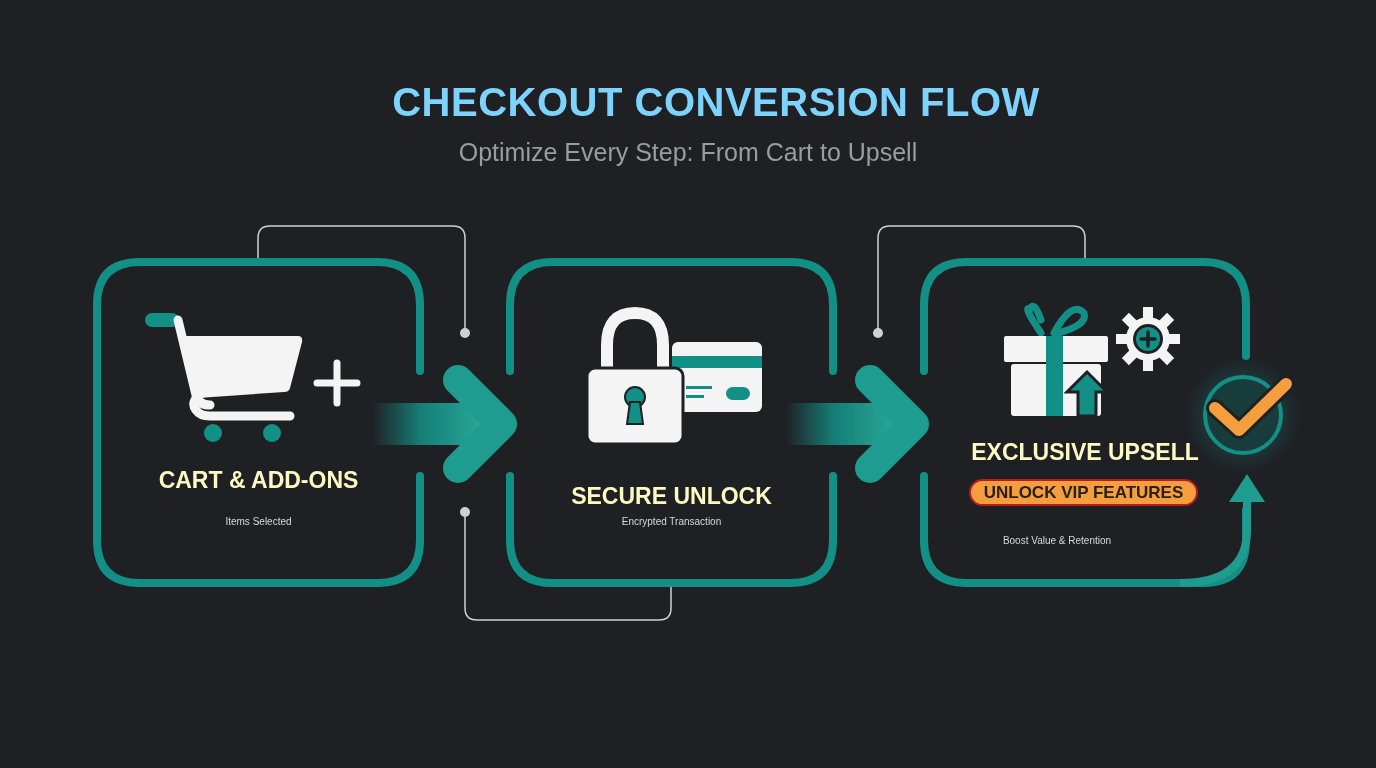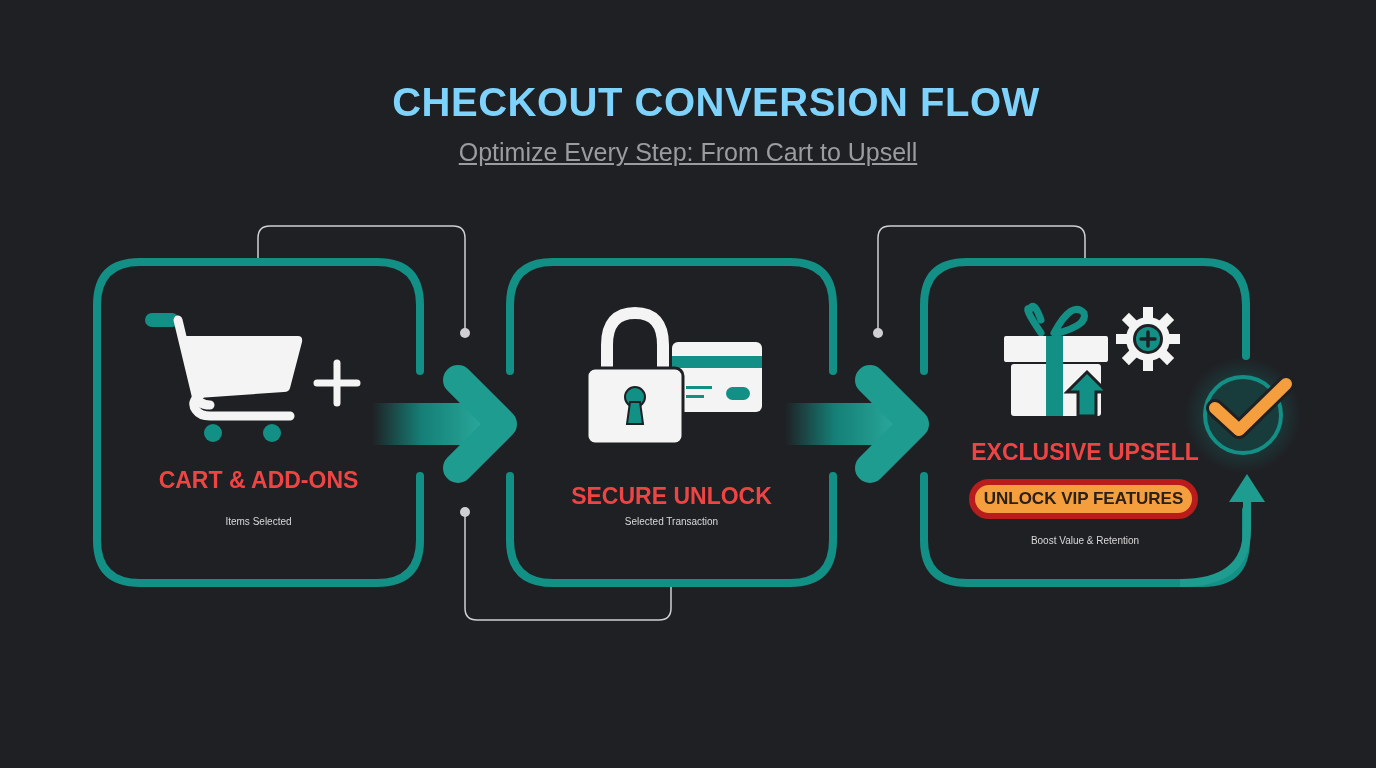--- a/index.html
+++ b/index.html
@@ -9,33 +9,33 @@
     font-family:"Liberation Sans", sans-serif;
     position:relative;
   }
   .title {
     position:absolute; left:0; width:1376px; top:80px;
     text-align:center; color:#7dd3fc; font-weight:700;
     font-size:40px; letter-spacing:0.5px;margin-left:28px;
   }
   .subtitle {
     position:absolute; left:0; width:1376px; top:138px;
-    text-align:center; color:#9a9ca0; font-size:25px;text-decoration:underline;
+    text-align:center; color:#9a9ca0; font-size:25px;
   }
   svg.canvas { position:absolute; left:0; top:0; }
   .label {
-    position:absolute; text-align:center; color:#ef4444;
+    position:absolute; text-align:center; color:#fef9c3;
     font-weight:700; font-size:23px;
   }
   .sub {
     position:absolute; text-align:center; color:#d8d8d8; font-size:10px;
   }
   .vip {
-    position:absolute; left:969px; top:479px; width:229px; height:40px;
-    border-radius:22px; background:#f59e3d; border:6px solid #b91c1c;
+    position:absolute; left:969px; top:479px; width:229px; height:27px;
+    border-radius:22px; background:#f59e3d; border:2px solid #b91c1c;
     box-sizing:border-box; color:#2a2016; font-weight:700; font-size:17px;
     display:flex; align-items:center; justify-content:center; cursor:pointer;
   }
 </style>
 </head>
 <body>
 
 <div class="title">CHECKOUT CONVERSION FLOW</div>
 <div class="subtitle">Optimize Every Step: From Cart to Upsell</div>
 
@@ -144,17 +144,17 @@
   <g>
     <path d="M1180 583 Q1247 583 1247 530 V500" fill="none" stroke="#1f9c90" stroke-width="8"></path>
     <path d="M1229 502 L1247 474 L1265 502 Z" fill="#1f9c90"></path>
   </g>
 </svg>
 
 <div class="label" style="left:97px; width:323px; top:467px;">CART &amp; ADD-ONS</div>
 <div class="sub" style="left:97px; width:323px; top:516px;">Items Selected</div>
 
 <div class="label" style="left:510px; width:323px; top:483px;">SECURE UNLOCK</div>
-<div class="sub" style="left:510px; width:323px; top:516px;">Selected Transaction</div>
+<div class="sub" style="left:510px; width:323px; top:516px;">Encrypted Transaction</div>
 
 <div class="label" style="left:924px; width:322px; top:439px;">EXCLUSIVE UPSELL</div>
 <div class="vip">UNLOCK VIP FEATURES</div>
-<div class="sub" style="left:924px; width:322px; top:535px;">Boost Value &amp; Retention</div>
+<div class="sub" style="left:896px; width:322px; top:535px;">Boost Value &amp; Retention</div>
 
 </body></html>

